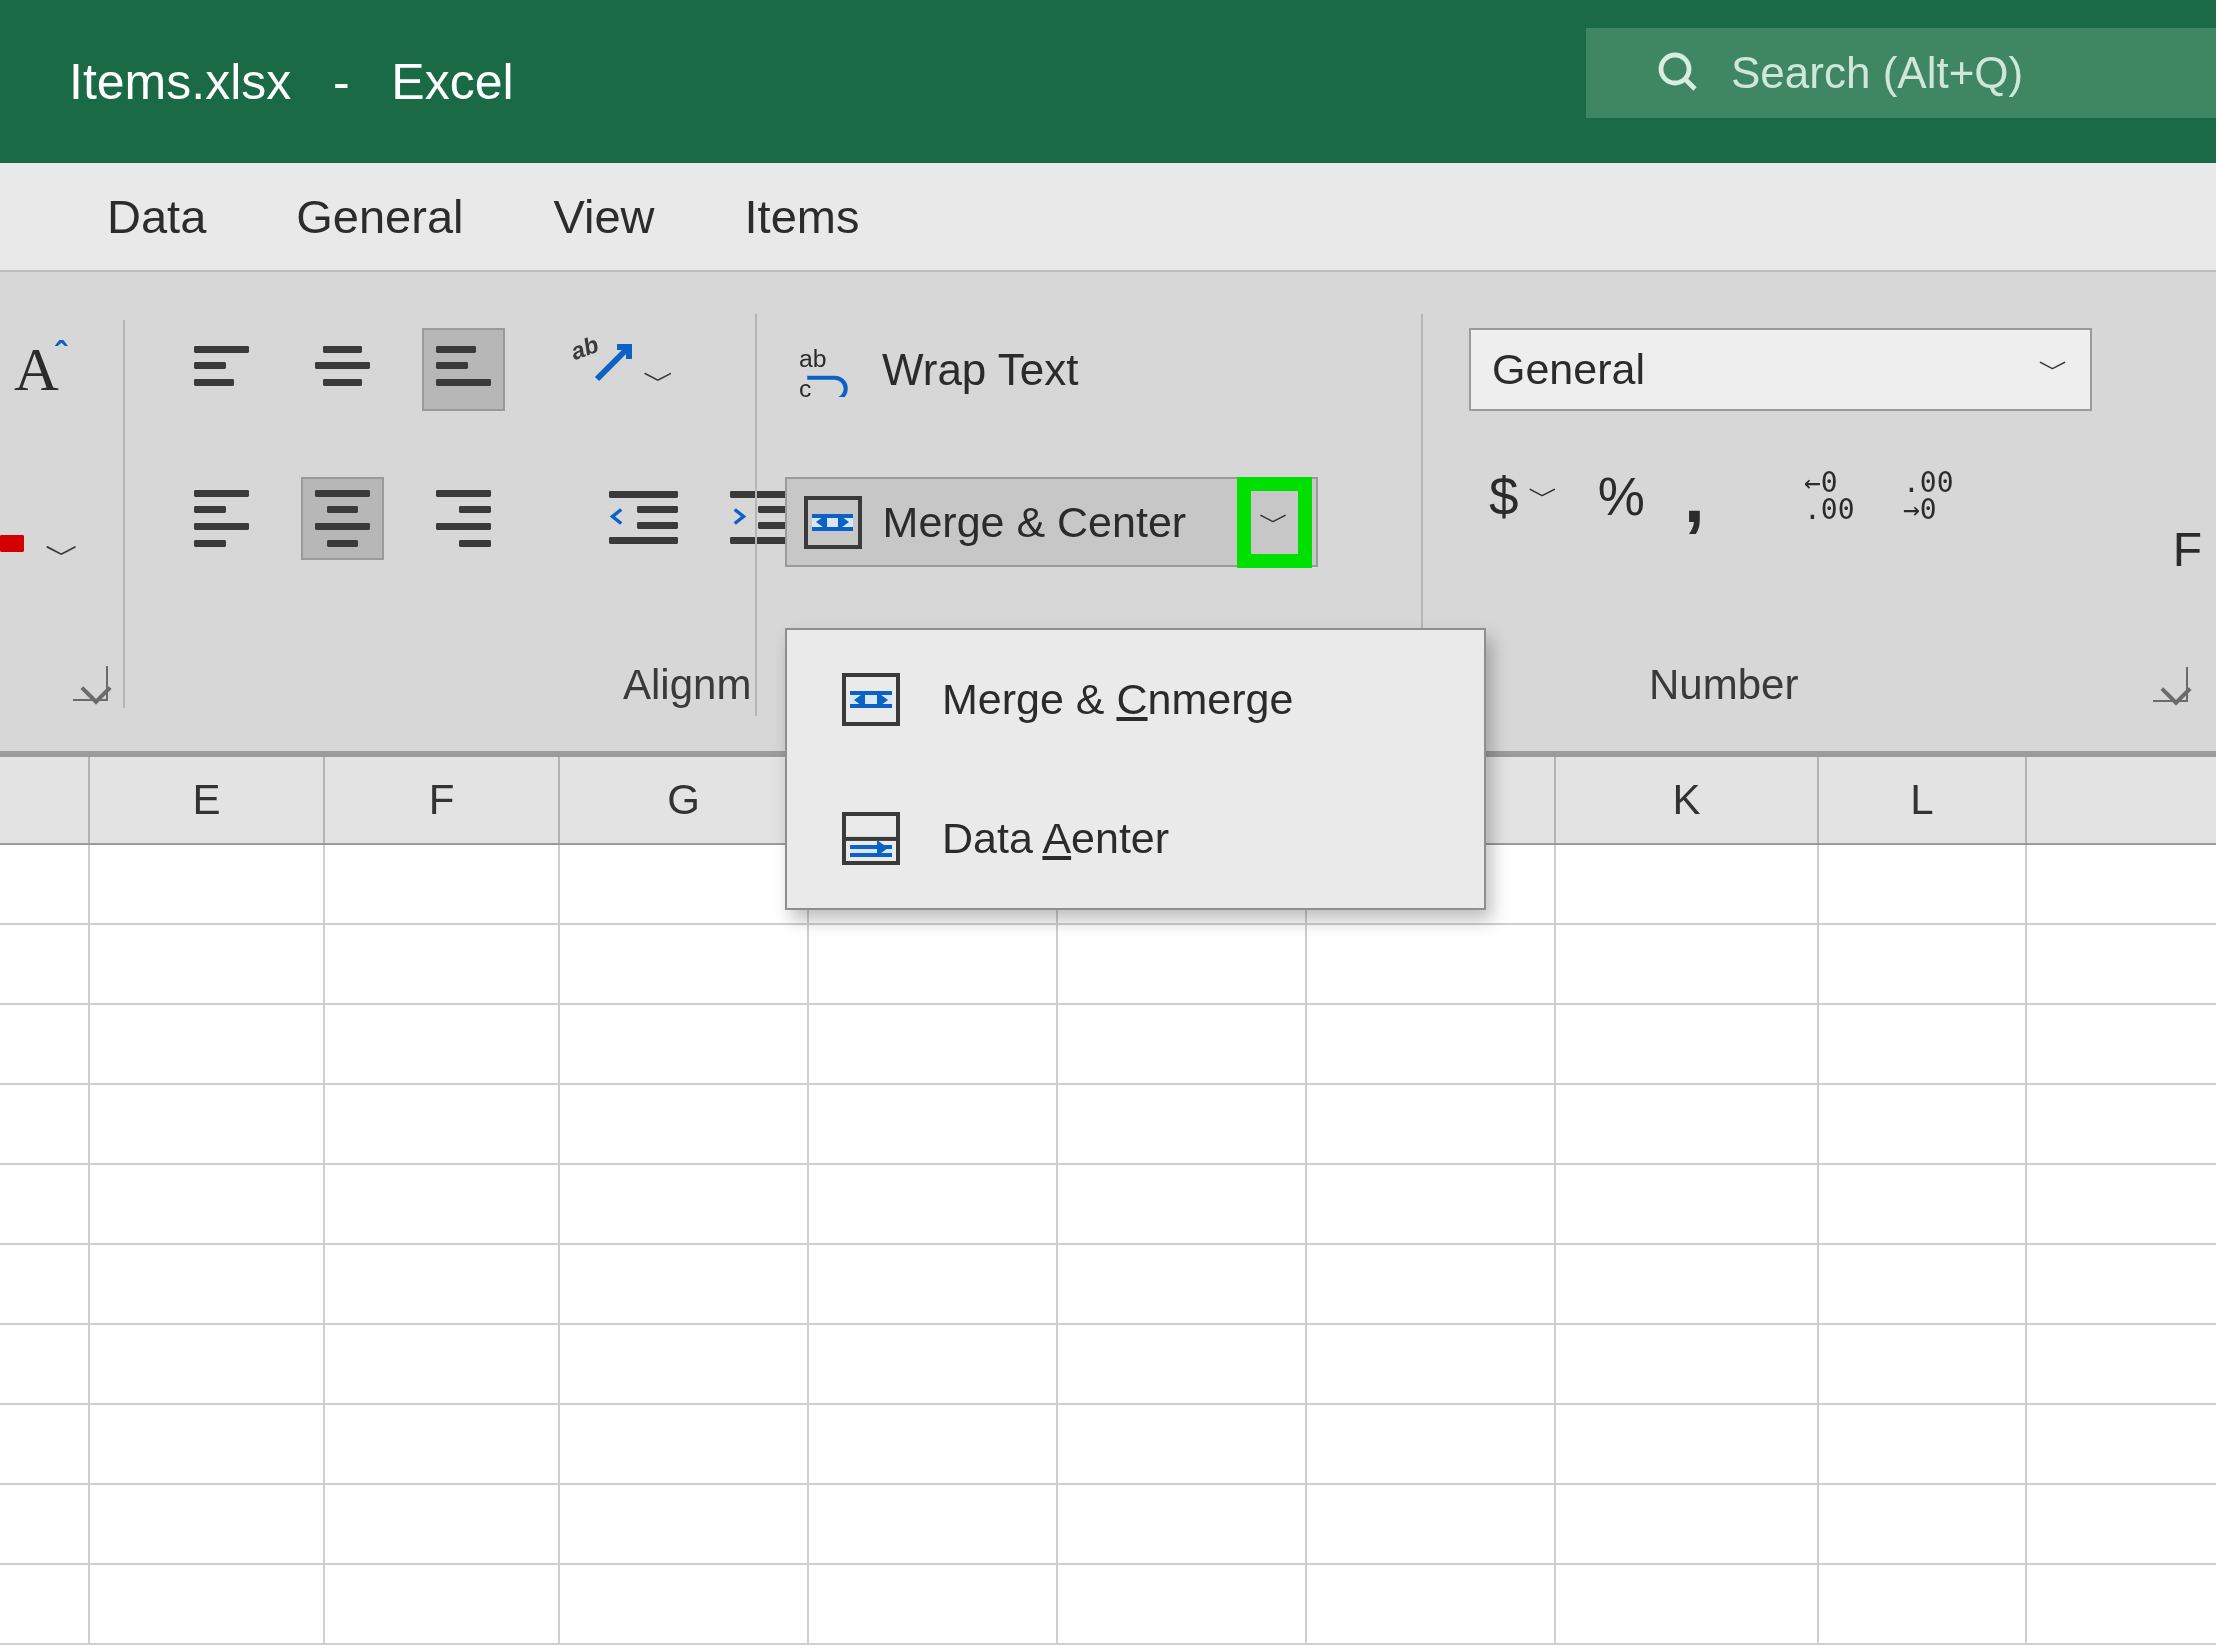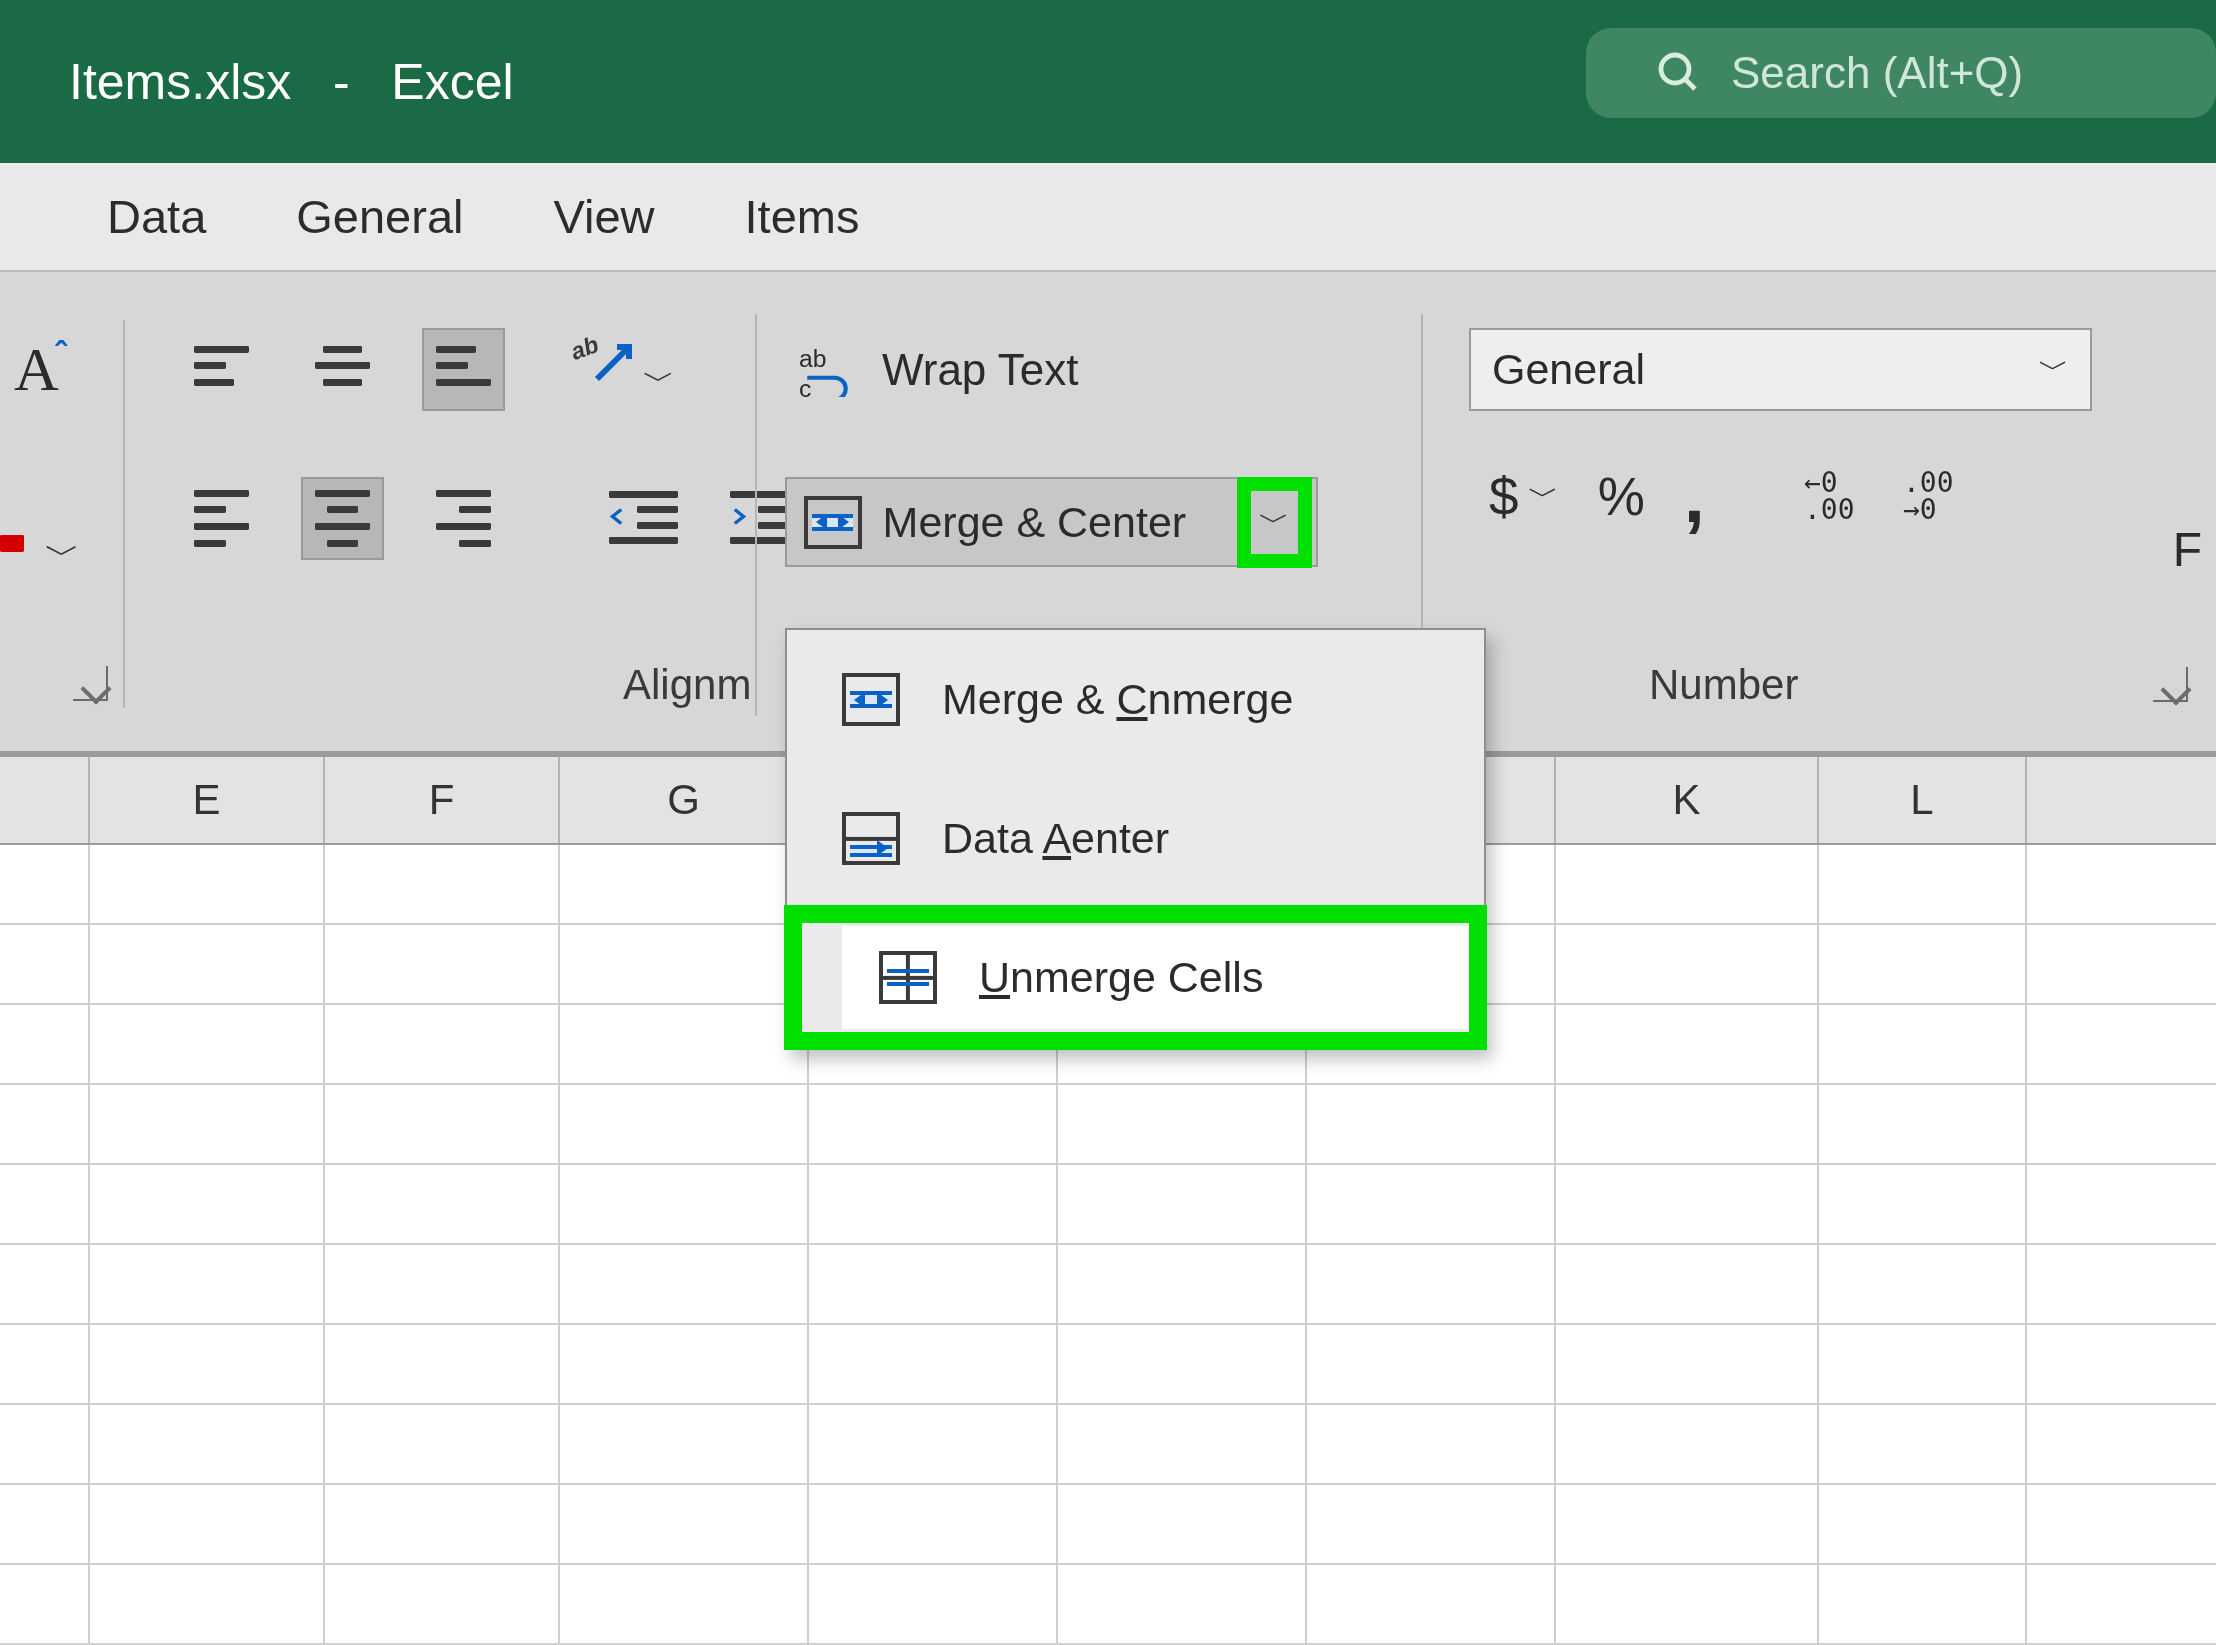--- a/index.html
+++ b/index.html
@@ -25,21 +25,20 @@
     top: 28px;
     width: 630px;
     height: 90px;
     background: #3f8762;
     display: flex;
     align-items: center;
     gap: 28px;
     padding-left: 69px;
     color: #cfe6d8;
     font-size: 44px;
-    border-radius: 25px;
   }
   .searchbox svg { stroke: #d9eddf; }
 
   
   .tabs {
     height: 107px;
     background: #e9e9e9;
     display: flex;
     align-items: center;
     gap: 90px;
@@ -373,31 +372,20 @@
       </div>
     <span><span>Merge &amp; </span><span class="u">C</span><span>nmerge</span></span>
   </div>
   <div class="item">
     <div class="mic">
         <div class="hline"></div>
         <div class="band" style="top:29px;bottom:4.2px;"></div>
         <div class="arrow r" style="top:72%"></div>
       </div>
     <span><span>Data </span><span class="u">A</span><span>enter</span></span>
-  </div>
-  <div class="item hl">
-    <div class="inner">
-      <div class="mic unm">
-          <div class="hline"></div>
-          <div class="vline"></div>
-          <div class="band"></div>
-        </div>
-      <span><span></span><span class="u">U</span><span>nmerge Cells</span></span>
-    </div>
-    <div class="frame"></div>
   </div>
 </div>
 
 <div class="sheet">
   <div class="colhdr" id="colhdr">
       <div class="c" style="width: 90px;"></div>
       <div class="c" style="width: 235px;">E</div>
       <div class="c" style="width: 235px;">F</div>
       <div class="c" style="width: 249px;">G</div>
       <div class="c" style="width: 249px;">H</div>

